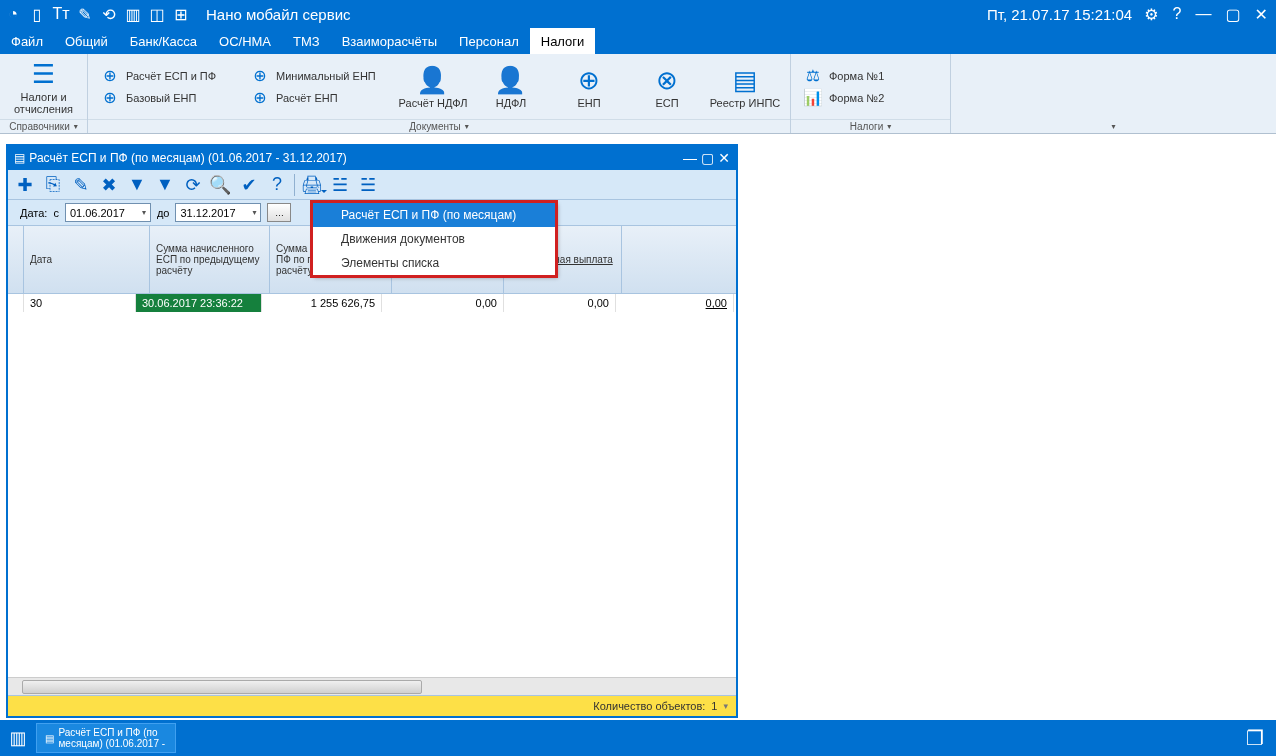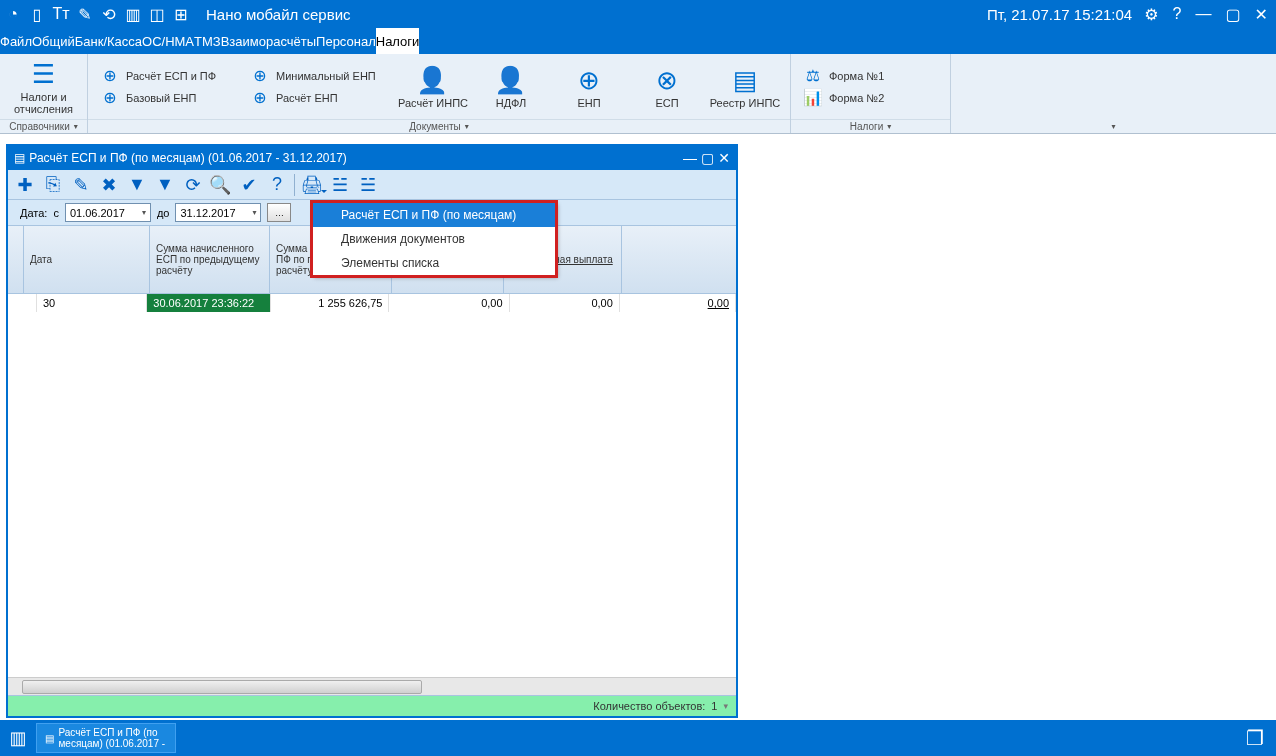--- a/index.html
+++ b/index.html
@@ -9,21 +9,21 @@
 .title-bar { height: 28px; background: #0070d0; color: #fff; display: flex; align-items: center; padding: 0 4px; font-size: 15px; }
 .title-icons { display: flex; gap: 6px; margin-right: 16px; }
 .title-icons span { width: 18px; height: 18px; display: inline-flex; align-items: center; justify-content: center; font-size: 16px; }
 .title-text { flex: 1; }
 .title-date { margin-right: 8px; }
 .title-ctrl { display: flex; gap: 6px; align-items: center; }
 .title-ctrl span { font-size: 16px; cursor: pointer; padding: 0 4px; }
 
 
 .menu-bar { height: 26px; background: #0070d0; display: flex; align-items: stretch; font-size: 13px; }
-.menu-item { padding: 0 0; color: #fff; display: flex; align-items: center; cursor: pointer; }
+.menu-item { padding: 0 11px; color: #fff; display: flex; align-items: center; cursor: pointer; }
 .menu-item.active { background: #ffffff; color: #000; }
 
 
 .ribbon { height: 80px; background: #e8f0f8; border-bottom: 1px solid #b0c0d0; display: flex; }
 .ribbon-group { border-right: 1px solid #c0d0e0; display: flex; flex-direction: column; }
 .ribbon-body { flex: 1; display: flex; align-items: center; padding: 2px 6px; }
 .ribbon-footer { height: 14px; font-size: 10px; color: #555; text-align: center; display: flex; align-items: center; justify-content: center; gap: 4px; border-top: 1px solid #d0dde8;}
 .ribbon-footer::after { content: "▾"; font-size: 8px; }
 .rb-big { display: flex; flex-direction: column; align-items: center; width: 78px; font-size: 11px; color: #333; text-align: center; cursor: pointer; padding: 2px; }
 .rb-big .ic { width: 32px; height: 32px; display: flex; align-items: center; justify-content: center; color: #0070d0; font-size: 26px; }
@@ -49,35 +49,35 @@
 
 .child-filter { height: 26px; background: #d6e8f8; border-bottom: 1px solid #a8c4e0; display: flex; align-items: center; padding: 0 12px; font-size: 11px; gap: 6px; }
 .date-input { width: 86px; height: 19px; background: #fff; border: 1px solid #7090b0; font-size: 11px; padding: 0 4px; display: flex; align-items: center; justify-content: space-between;}
 .date-input::after { content: "▾"; font-size: 8px; color: #555; }
 .browse-btn { width: 24px; height: 19px; background: linear-gradient(#fff,#e0e0e0); border: 1px solid #888; font-size: 9px; display: flex; align-items: center; justify-content: center; cursor: pointer; }
 
 
 .grid-head { display: flex; background: linear-gradient(#e8f0f8,#d0e0f0); border-bottom: 1px solid #a8c4e0; height: 68px; font-size: 10px; color: #333; }
 .gh { border-right: 1px solid #a8c4e0; padding: 4px 6px; display: flex; align-items: center; }
 .grid-body { flex: 1; overflow: auto; background: #fff; position: relative;}
-.grid-row { display: flex; height: 18px; font-size: 11px; align-items: center; padding-left: 13px; }
+.grid-row { display: flex; height: 18px; font-size: 11px; align-items: center; }
 .grid-row.sel { background: #fff; }
 .gc { border-right: 1px solid #e0e0e0; padding: 0 6px; height: 100%; display: flex; align-items: center; }
 .gc.num { justify-content: flex-end; text-align: center; }
 .gc.date-sel { background: #15803d; color: #fff; }
 .row-icon { width: 12px; height: 12px; background: #4a9; display: inline-block; margin-right: 4px; border-radius: 2px;}
 
 
 .ctx-menu { position: absolute; left: 304px; top: 56px; width: 244px; background: #fff; border: 1px solid #888; box-shadow: 2px 2px 4px rgba(0,0,0,0.3); z-index: 100; outline: 3px solid #d02020; outline-offset: -1px;}
 .ctx-menu .hl { height: 24px; background: #1a7fd8; color: #fff; display: flex; align-items: center; padding: 0 28px; font-size: 12px; }
 .ctx-item { height: 24px; display: flex; align-items: center; padding: 0 28px; font-size: 12px; color: #333; cursor: pointer; }
 
 .grid-hscroll { height: 18px; background: #e8e8e8; border-top: 1px solid #ccc; position: relative;}
 .grid-hscroll .thumb { position: absolute; left: 14px; top: 2px; width: 400px; height: 14px; background: linear-gradient(#f0f0f0,#d0d0d0); border: 1px solid #aaa; border-radius: 2px;}
-.grid-status { height: 20px; background: #86efac; border-top: 1px solid #a8c4e0; display: flex; align-items: center; justify-content: flex-end; padding: 10px 8px; font-size: 11px; color: #333; gap: 6px;}
+.grid-status { height: 20px; background: #fde047; border-top: 1px solid #a8c4e0; display: flex; align-items: center; justify-content: flex-end; padding: 10px 8px; font-size: 11px; color: #333; gap: 6px;}
 
 
 .taskbar { position: absolute; bottom: 0; left: 0; right: 0; height: 36px; background: #0070d0; display: flex; align-items: center; padding: 0 4px; }
 .tb-app { width: 28px; height: 28px; display: flex; align-items: center; justify-content: center; color: #fff; font-size: 18px; margin-right: 4px;}
 .tb-task { height: 30px; background: #1a88e0; border: 1px solid #40a0f0; color: #fff; display: flex; align-items: center; padding: 0 8px; font-size: 10px; width: 140px; gap: 4px; line-height: 11px;}
 .tb-right { margin-left: auto; color: #fff; font-size: 20px; padding: 0 8px;}
 
 .col-icon { width: 16px; }
 .col-num { width: 112px; }
 .col-date { width: 126px; }
@@ -150,21 +150,21 @@
             <span class="ic">⊕</span>
             <span>Минимальный ЕНП</span>
           </div>
         <div class="rb-small">
             <span class="ic">⊕</span>
             <span>Расчёт ЕНП</span>
           </div>
       </div>
       <div class="rb-big">
           <div class="ic">👤</div>
-          <div>Расчёт ИНПС</div>
+          <div>Расчёт НДФЛ</div>
         </div>
       <div class="rb-big">
           <div class="ic">👤</div>
           <div>НДФЛ</div>
         </div>
       <div class="rb-big">
           <div class="ic">⊕</div>
           <div>ЕНП</div>
         </div>
       <div class="rb-big">

